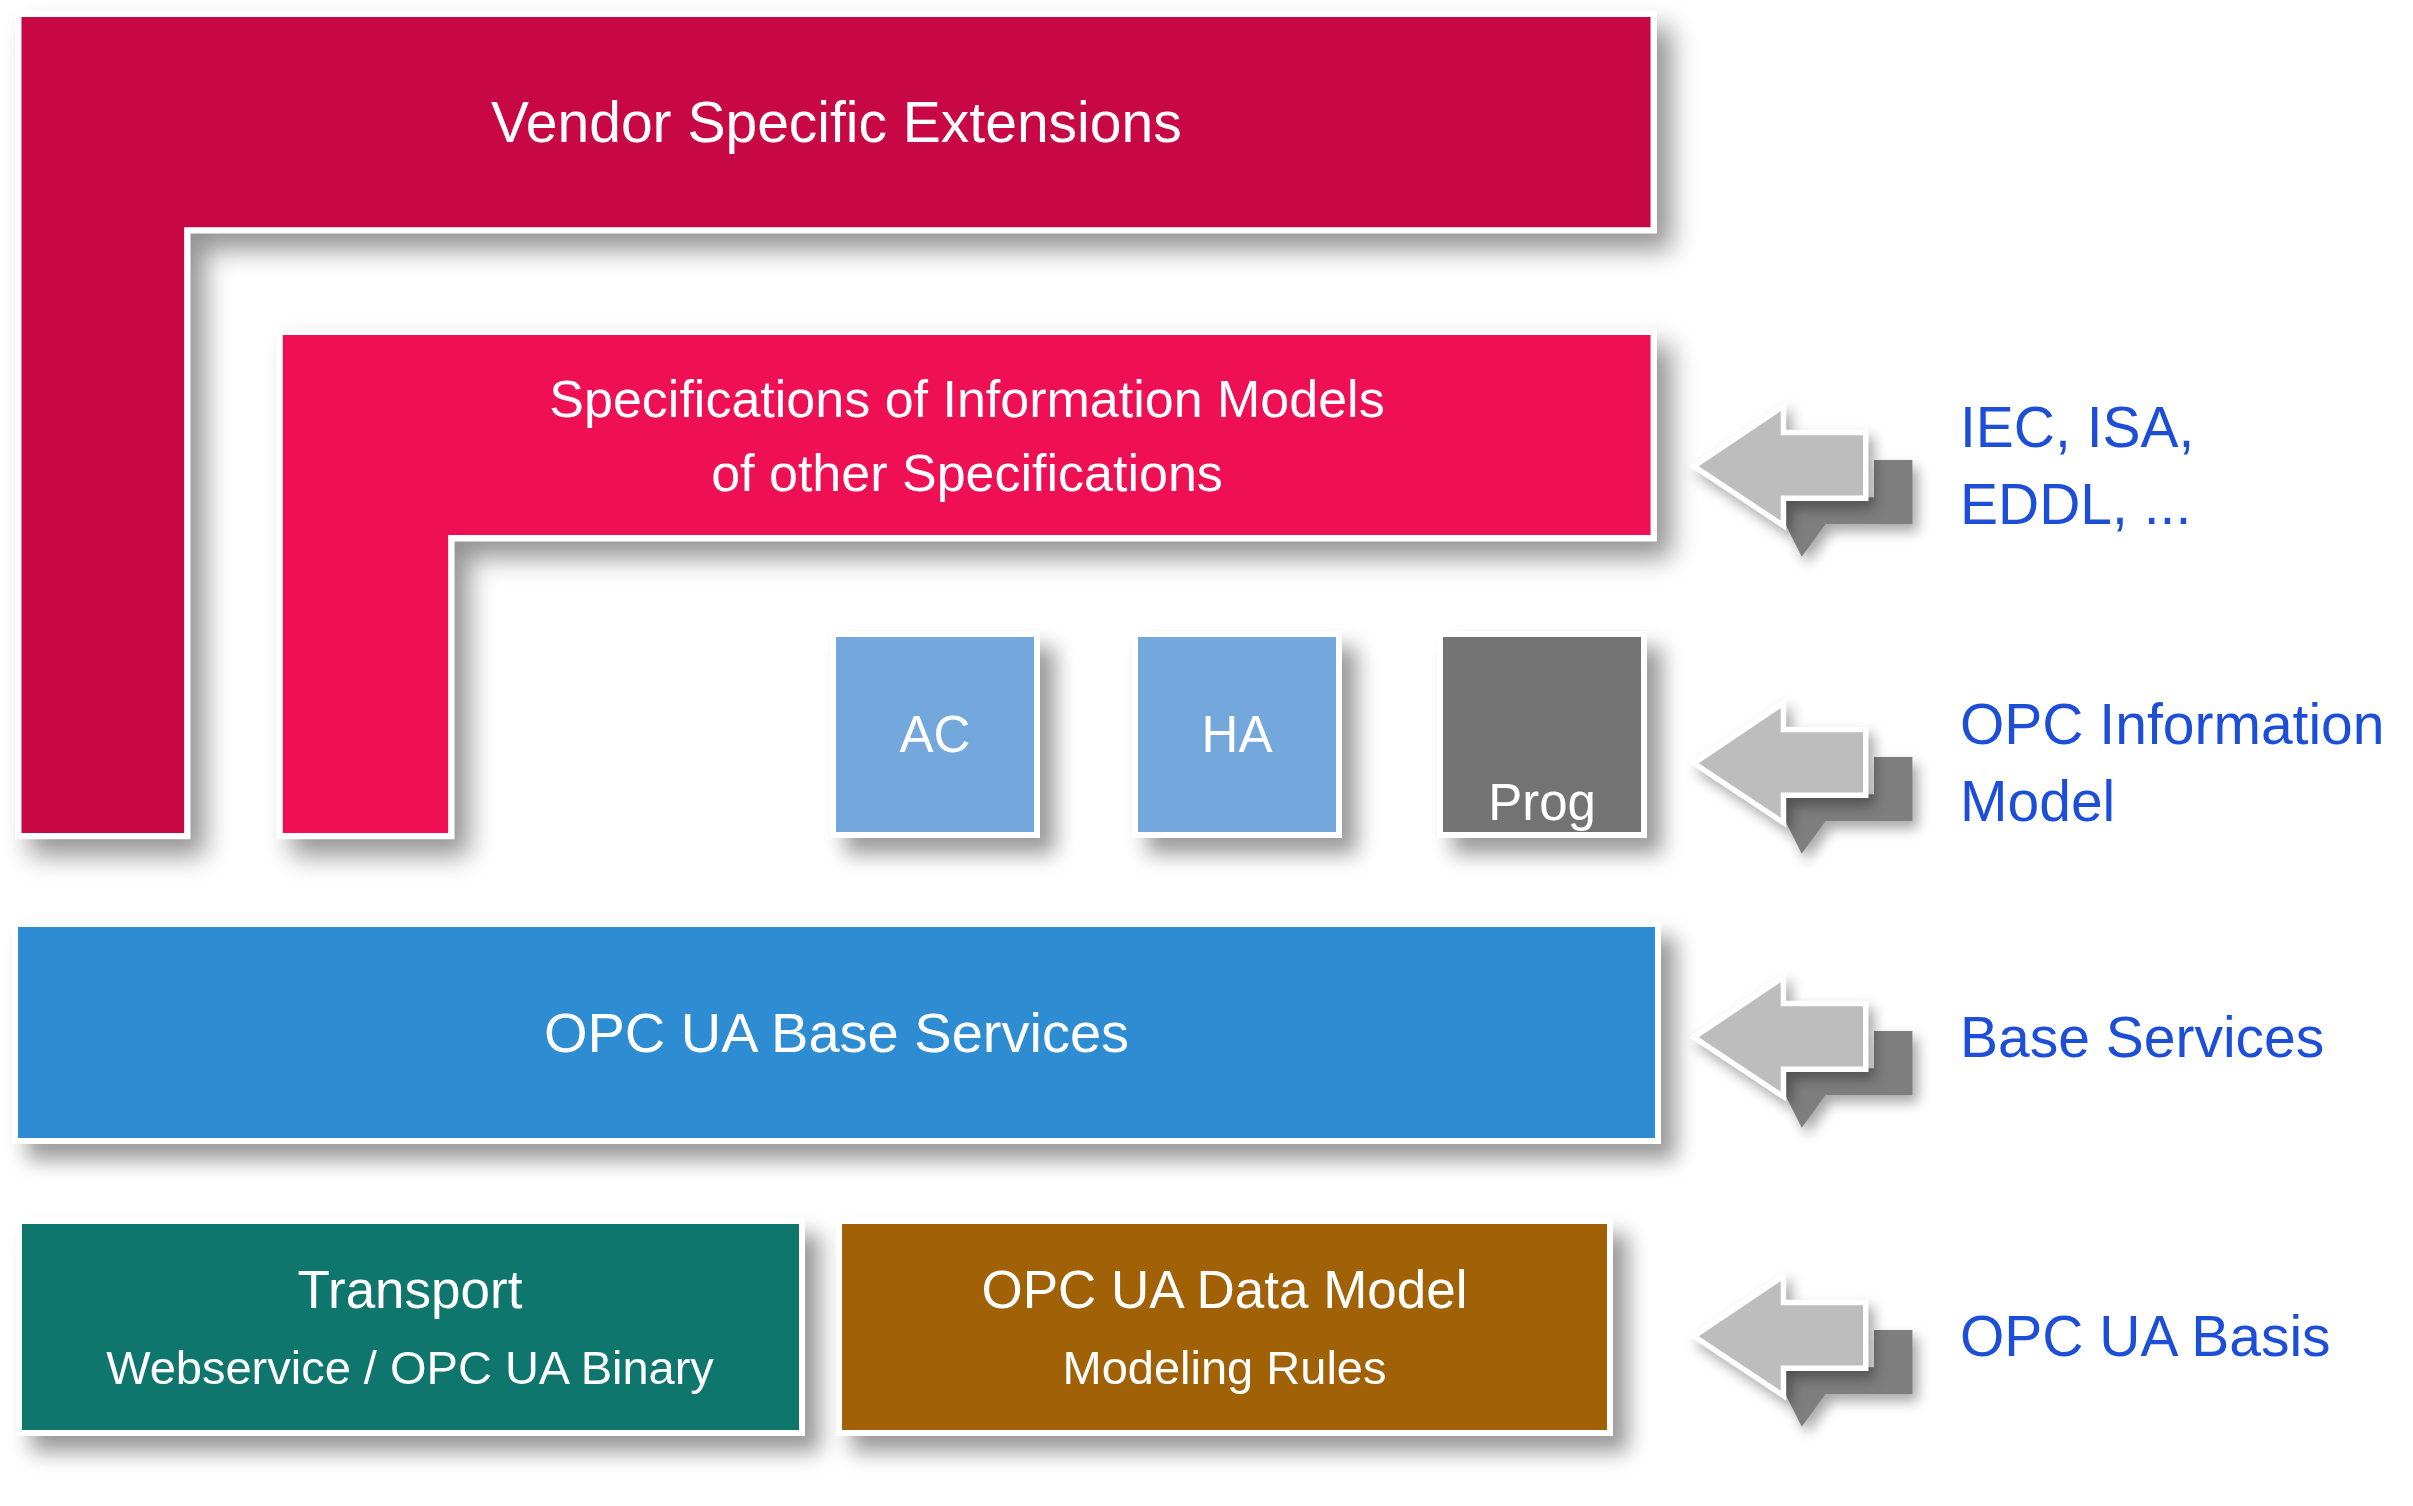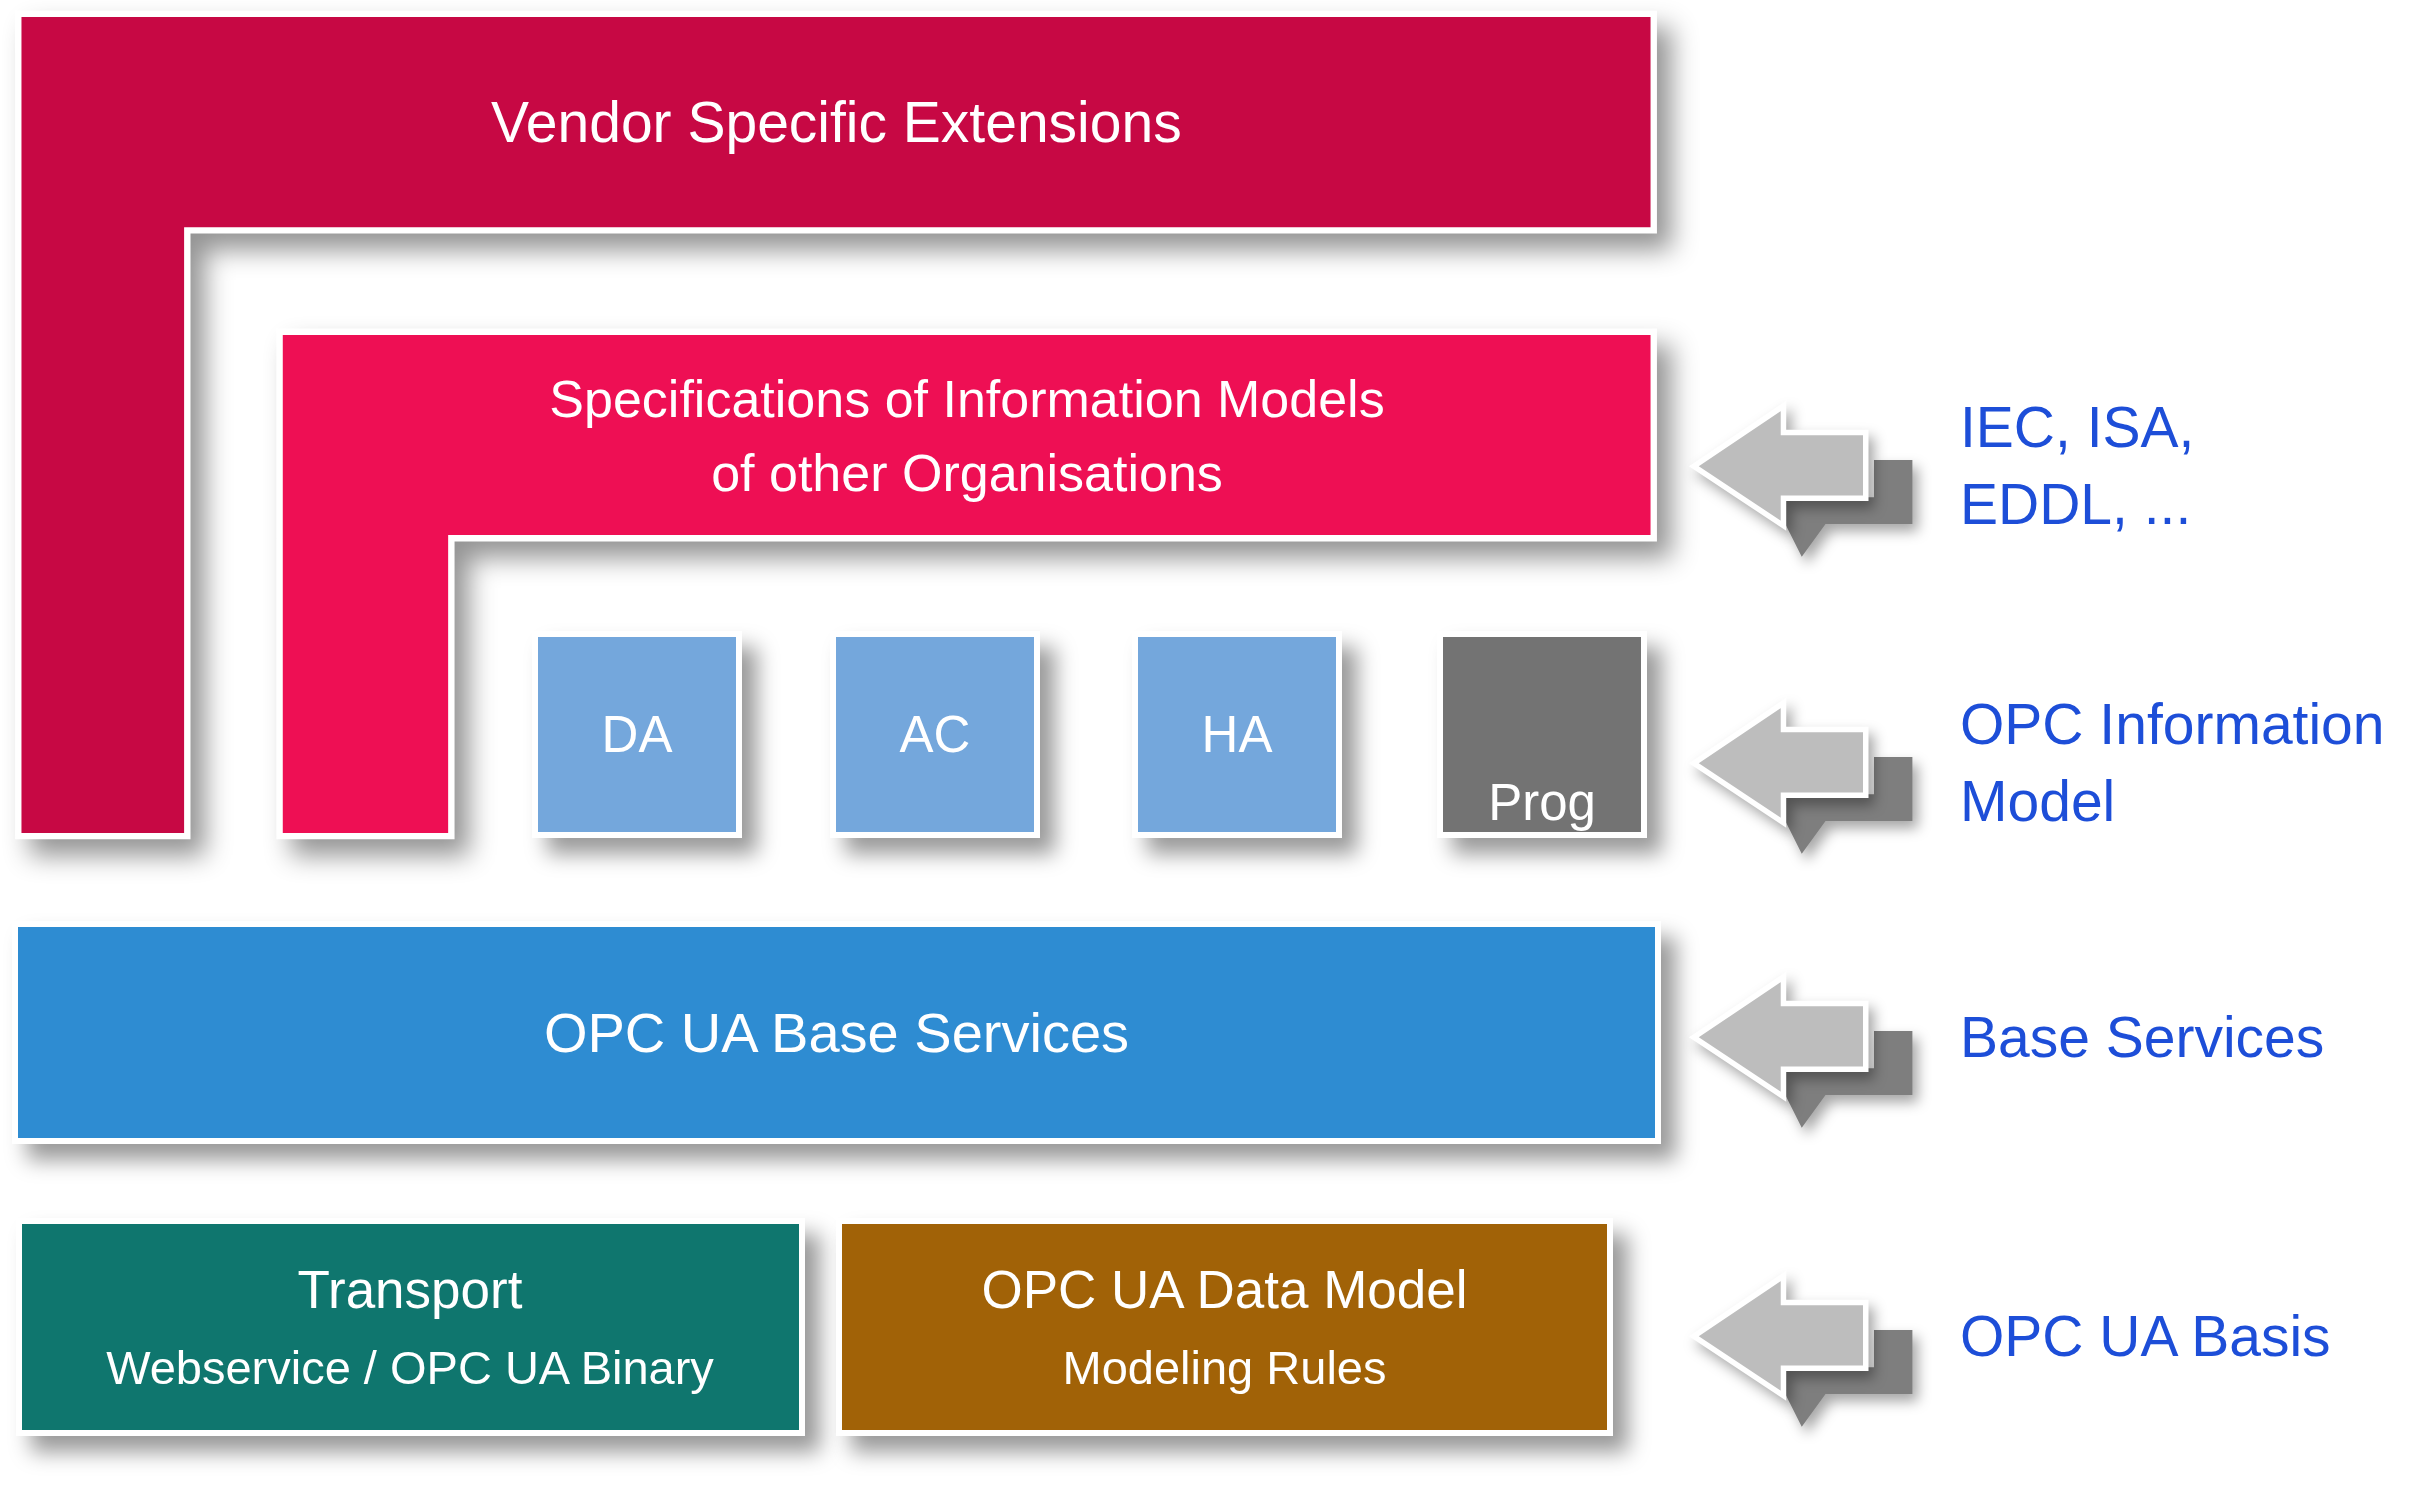--- a/index.html
+++ b/index.html
@@ -47,26 +47,23 @@
       <polygon class="lshape" fill="#EE0F54" points="306,363 1810,363 1810,589 494,589 494,915 306,915"></polygon>
     </g>
   </svg>
 
   <div class="blocktext vendor-text">
     <span>Vendor Specific Extensions</span>
   </div>
 
   <div class="blocktext spec-text">
     <span>Specifications of Information Models</span>
-    <span>of other Organisations</span>
+    <span>of other Specifications</span>
   </div>
 
-  <div class="rbox model-box" style="left:532px;background:#74A7DC;">
-    <span>DA</span>
-  </div>
   <div class="rbox model-box" style="left:830px;background:#74A7DC;">
     <span>AC</span>
   </div>
   <div class="rbox model-box" style="left:1132px;background:#74A7DC;">
     <span>HA</span>
   </div>
   <div class="rbox model-box" style="left:1437px;background:#737373;align-items:flex-end;">
     <span>Prog</span>
   </div>
 

